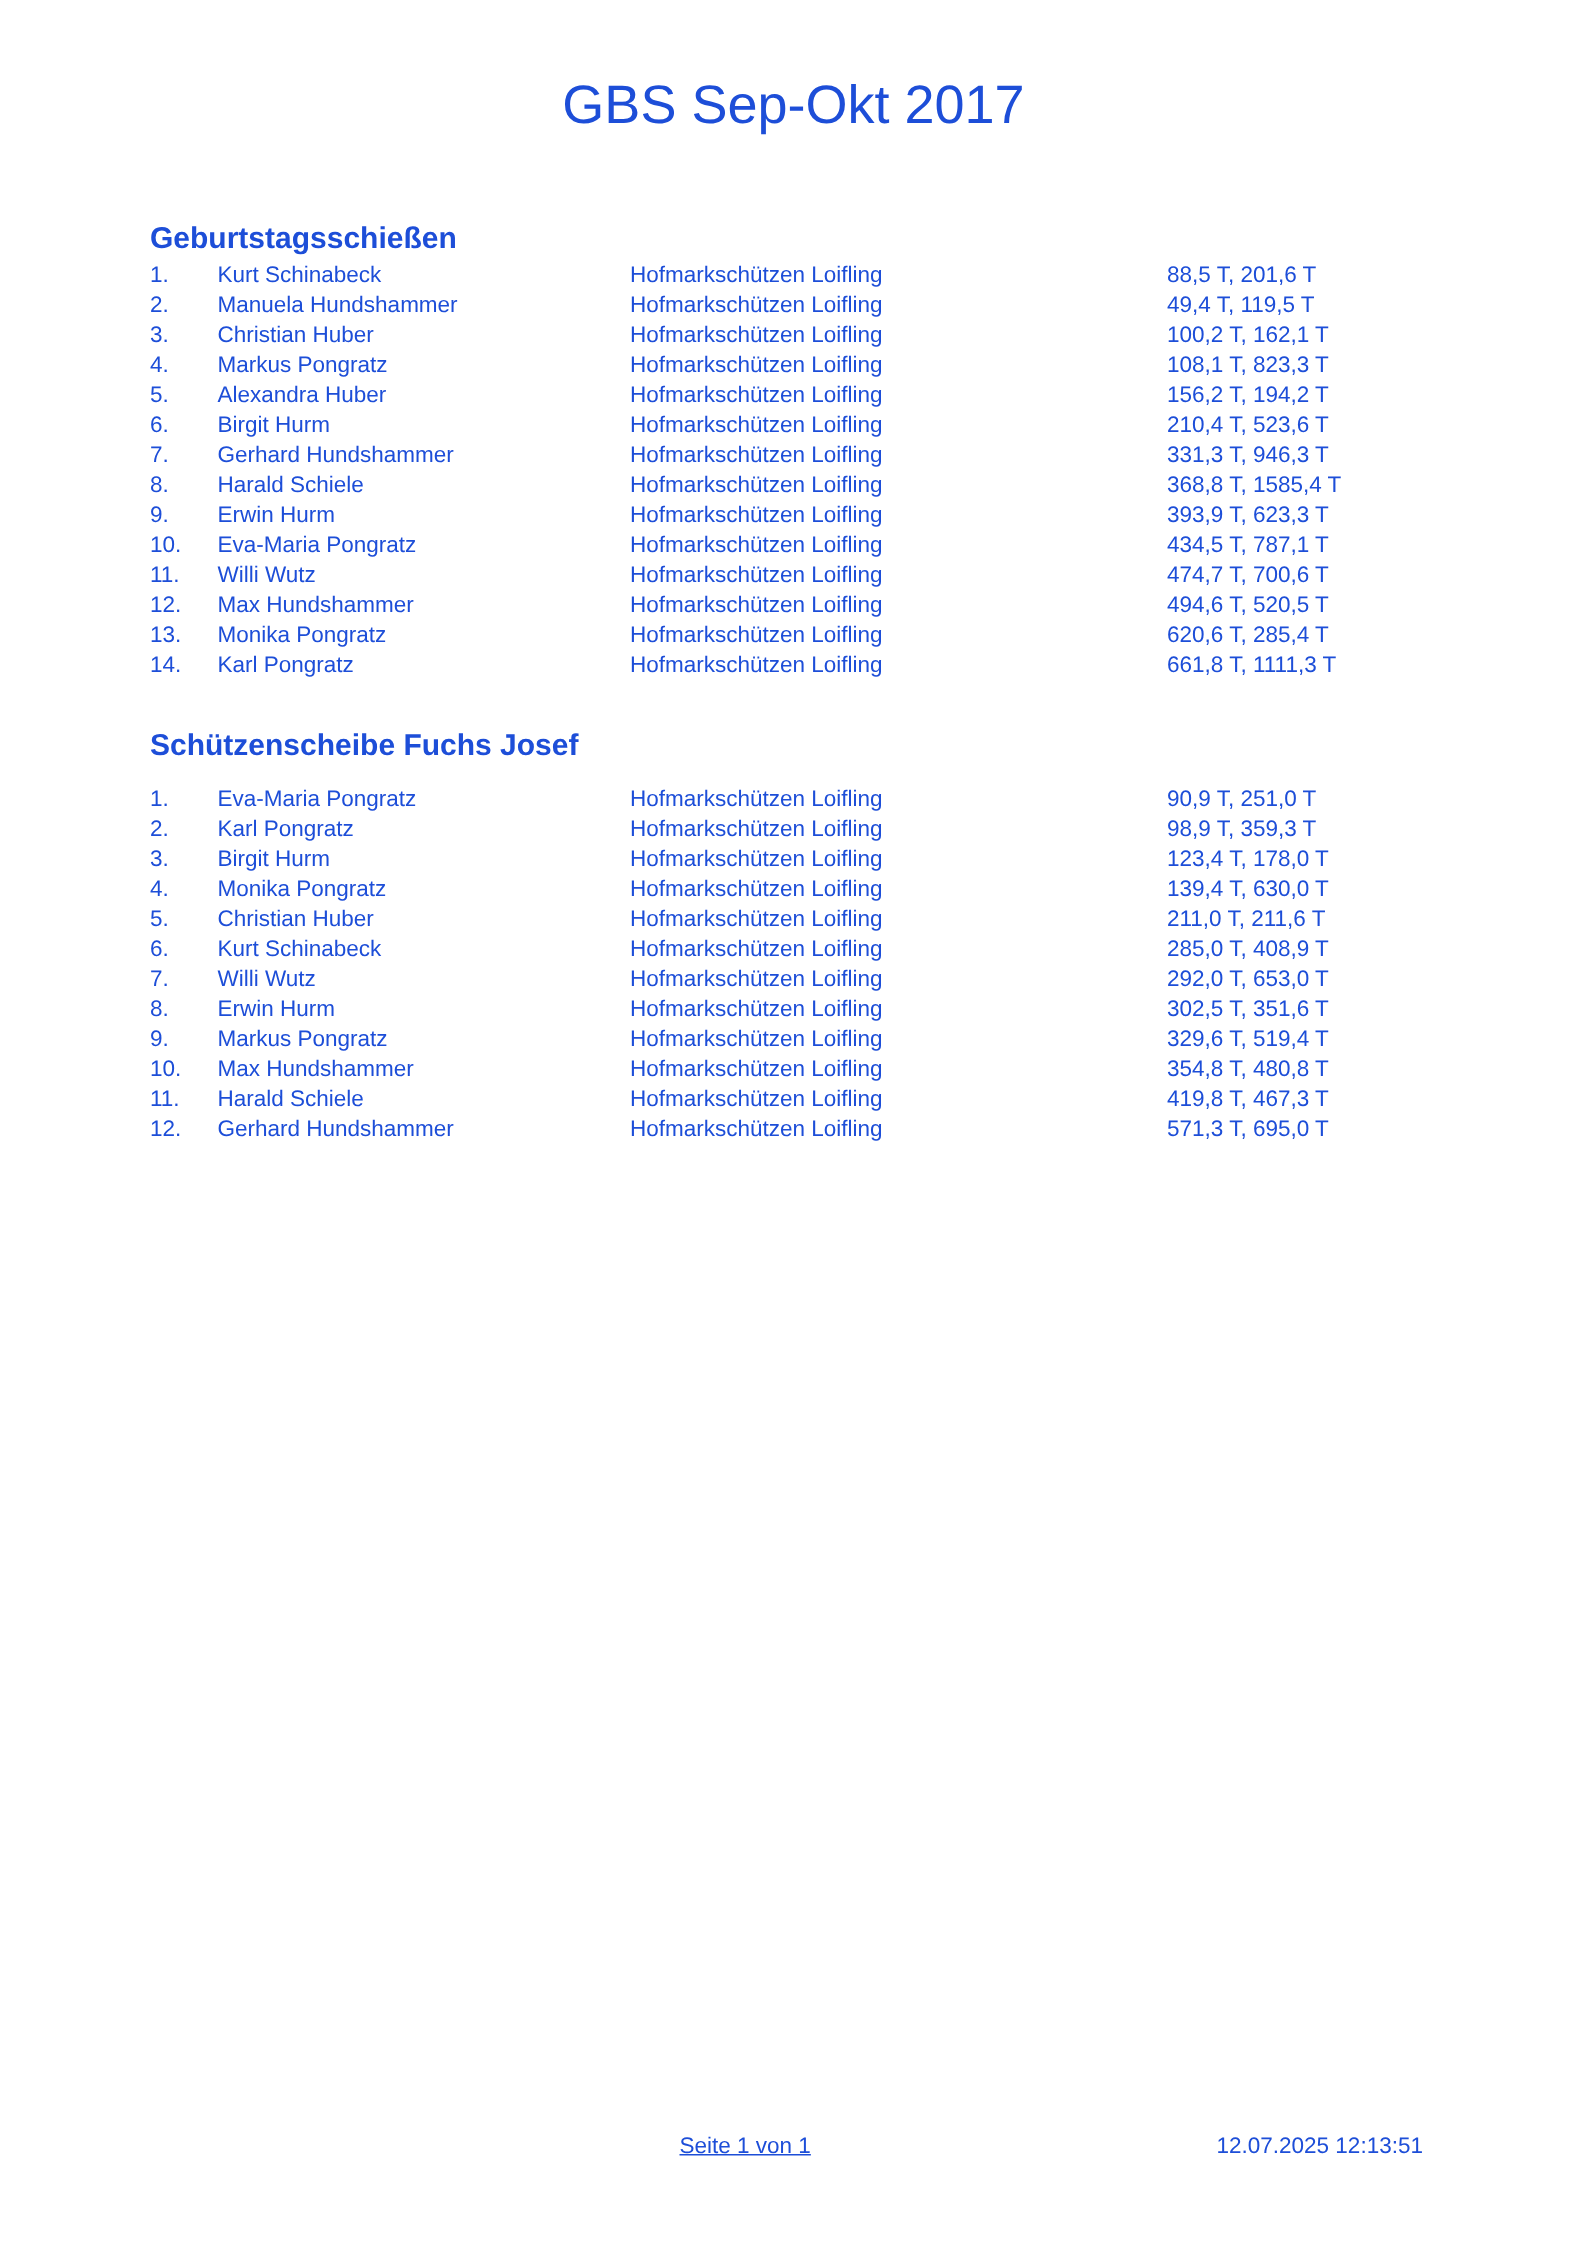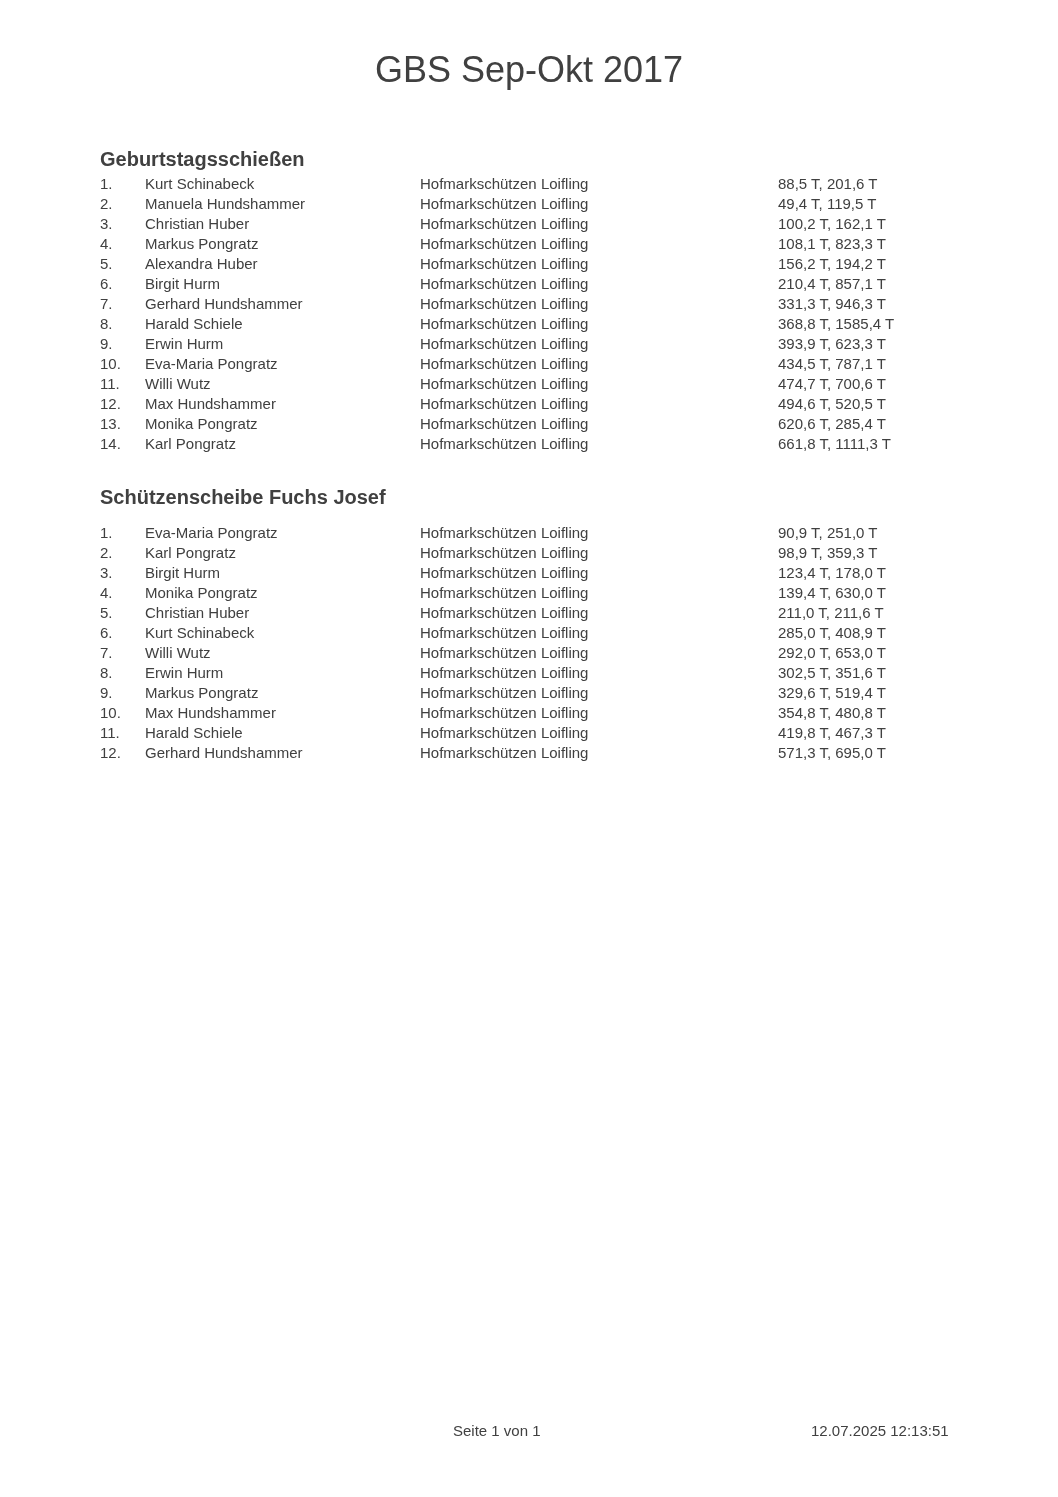--- a/index.html
+++ b/index.html
@@ -5,21 +5,21 @@
   html, body {
     margin: 0;
     padding: 0;
     background: #ffffff;
   }
   .page {
     position: relative;
     width: 1058px;
     height: 1497px;
     background: #ffffff;
-    color: #404040;
+    color: #1d4ed8;
     font-family: "Liberation Sans", sans-serif;
     overflow: hidden;
   }
   .title {
     position: absolute;
     top: 50px;
     left: 0;
     width: 100%;
     text-align: center;
     font-size: 36px;
@@ -49,21 +49,21 @@
     font-size: 15px;
     line-height: 20px;
     white-space: nowrap;
   }
   .footer-item {
     position: absolute;
     font-size: 15px;
     line-height: 18px;
     top: 1422px;
   }
-  .footer-page { left: 453px; }
+  .footer-page { left: 453px; text-decoration: underline; }
   .footer-date { left: 811px; }
 </style>
 </head>
 <body>
 
 <div class="page">
 
   <div class="title">GBS Sep-Okt 2017</div>
 
   <div class="heading s1-heading">Geburtstagsschießen</div>
@@ -101,21 +101,21 @@
         <span class="cell rank">5.</span>
         <span class="cell name">Alexandra Huber</span>
         <span class="cell club">Hofmarkschützen Loifling</span>
         <span class="cell result">156,2 T, 194,2 T</span>
       </div>
 
       <div class="row">
         <span class="cell rank">6.</span>
         <span class="cell name">Birgit Hurm</span>
         <span class="cell club">Hofmarkschützen Loifling</span>
-        <span class="cell result">210,4 T, 857,1 T</span>
+        <span class="cell result">210,4 T, 523,6 T</span>
       </div>
 
       <div class="row">
         <span class="cell rank">7.</span>
         <span class="cell name">Gerhard Hundshammer</span>
         <span class="cell club">Hofmarkschützen Loifling</span>
         <span class="cell result">331,3 T, 946,3 T</span>
       </div>
 
       <div class="row">

